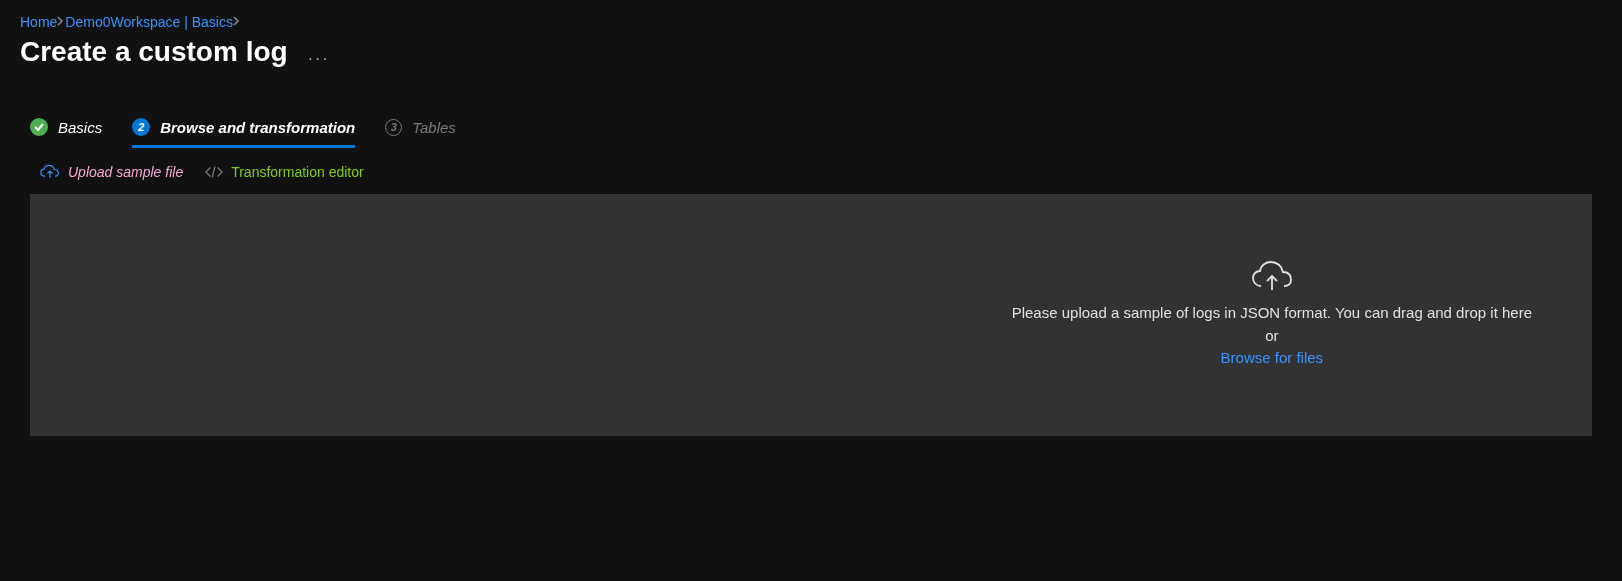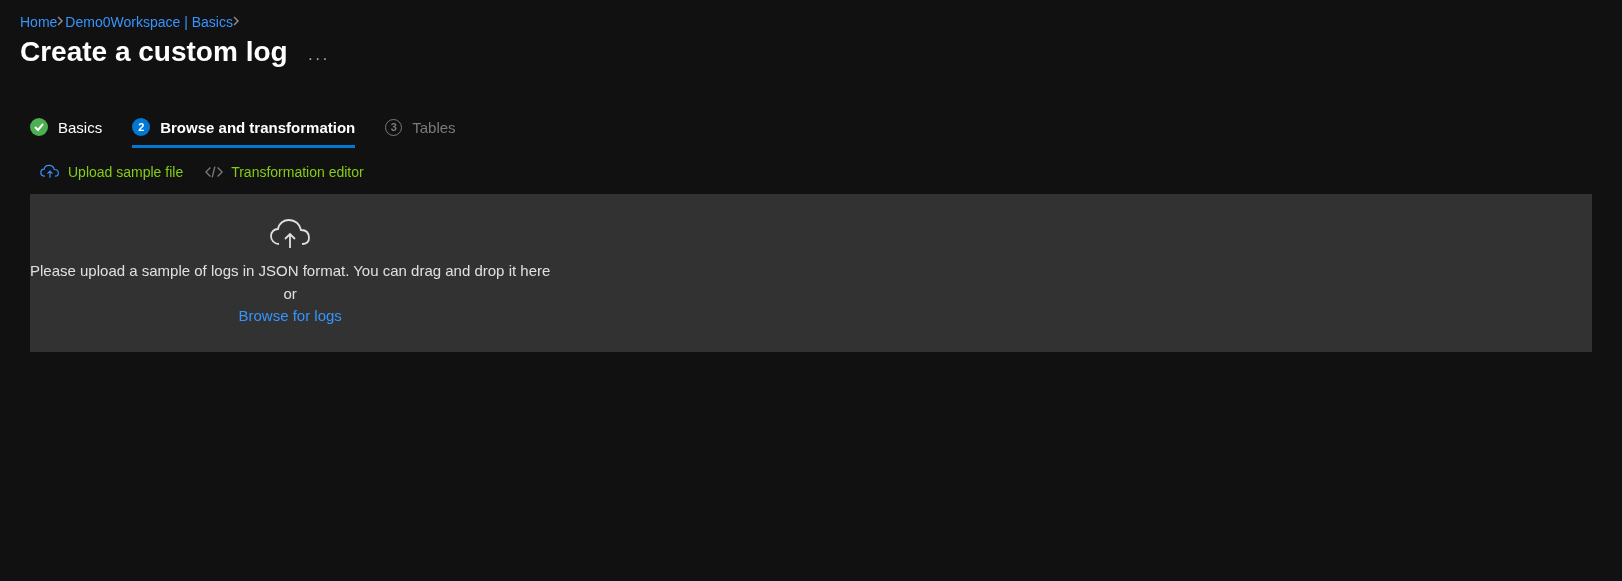--- a/index.html
+++ b/index.html
@@ -46,20 +46,21 @@
       font-size: 16px;
       letter-spacing: 2px;
       padding-top: 6px;
     }
     .tabs-nav {
       display: flex;
       align-items: center;
       gap: 30px;
       padding: 40px 14px 0 30px;
       border-bottom: 0;
+      font-style: italic;
     }
     .tab-item {
       display: flex;
       align-items: center;
       gap: 10px;
       padding-bottom: 12px;
       cursor: pointer;
       position: relative;
       font-size: 15px;
     }
@@ -120,32 +121,34 @@
       align-items: center;
       gap: 8px;
       font-size: 14px;
       cursor: pointer;
     }
     .subtab-item .icon {
       display: flex;
       align-items: center;
     }
     .subtab-item.active {
-      color: #84cc16;
+      color: #f9a8d4;
+      font-style: italic;
     }
     .subtab-item.disabled {
       color: #84cc16;
       cursor: default;
     }
     .upload-panel {
       background-color: #323232;
       margin: 4px 30px 0 30px;
-      height: 158px;
-      display: flex;
-      align-items: center;
+      height: 242px;
+      display: flex;
+      align-items: center;
+      justify-content: flex-end;
       padding-right: 60px;
     }
     .upload-content {
       text-align: center;
       color: #e0e0e0;
     }
     .upload-content .cloud-icon {
       margin-bottom: 10px;
       display: flex;
       justify-content: center;
@@ -230,16 +233,16 @@
   <div class="upload-content">
     <div class="cloud-icon">
       <svg width="42" height="32" viewBox="0 0 42 32">
         <path d="M10 26 C5 26 2 22 2 18 C2 14 5 11 9 11 C10 5 15 2 20 2 C26 2 31 6 32 12 C37 12 40 15 40 20 C40 24 37 26 33 26" stroke="#e0e0e0" stroke-width="1.8" fill="none"></path>
         <path d="M21 30 L21 16 M16 21 L21 16 L26 21" stroke="#e0e0e0" stroke-width="1.8" fill="none"></path>
       </svg>
     </div>
     <div class="upload-text">
       <div>Please upload a sample of logs in JSON format. You can drag and drop it here</div>
       <div>or</div>
-      <a href="#" class="browse-link">Browse for logs</a>
+      <a href="#" class="browse-link">Browse for files</a>
     </div>
   </div>
 </div>
 
 </body></html>

